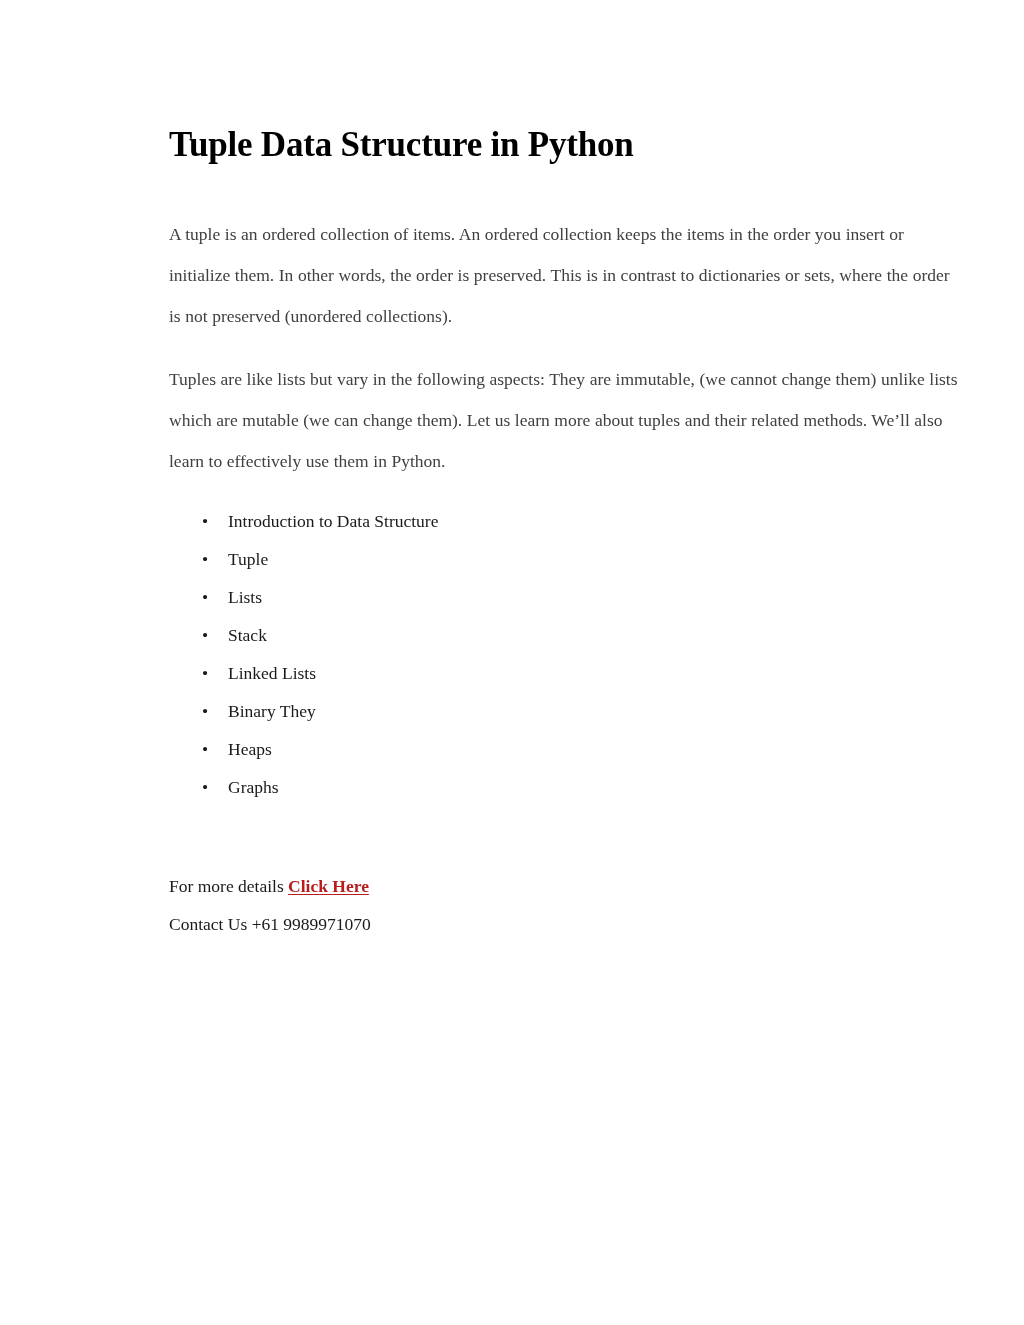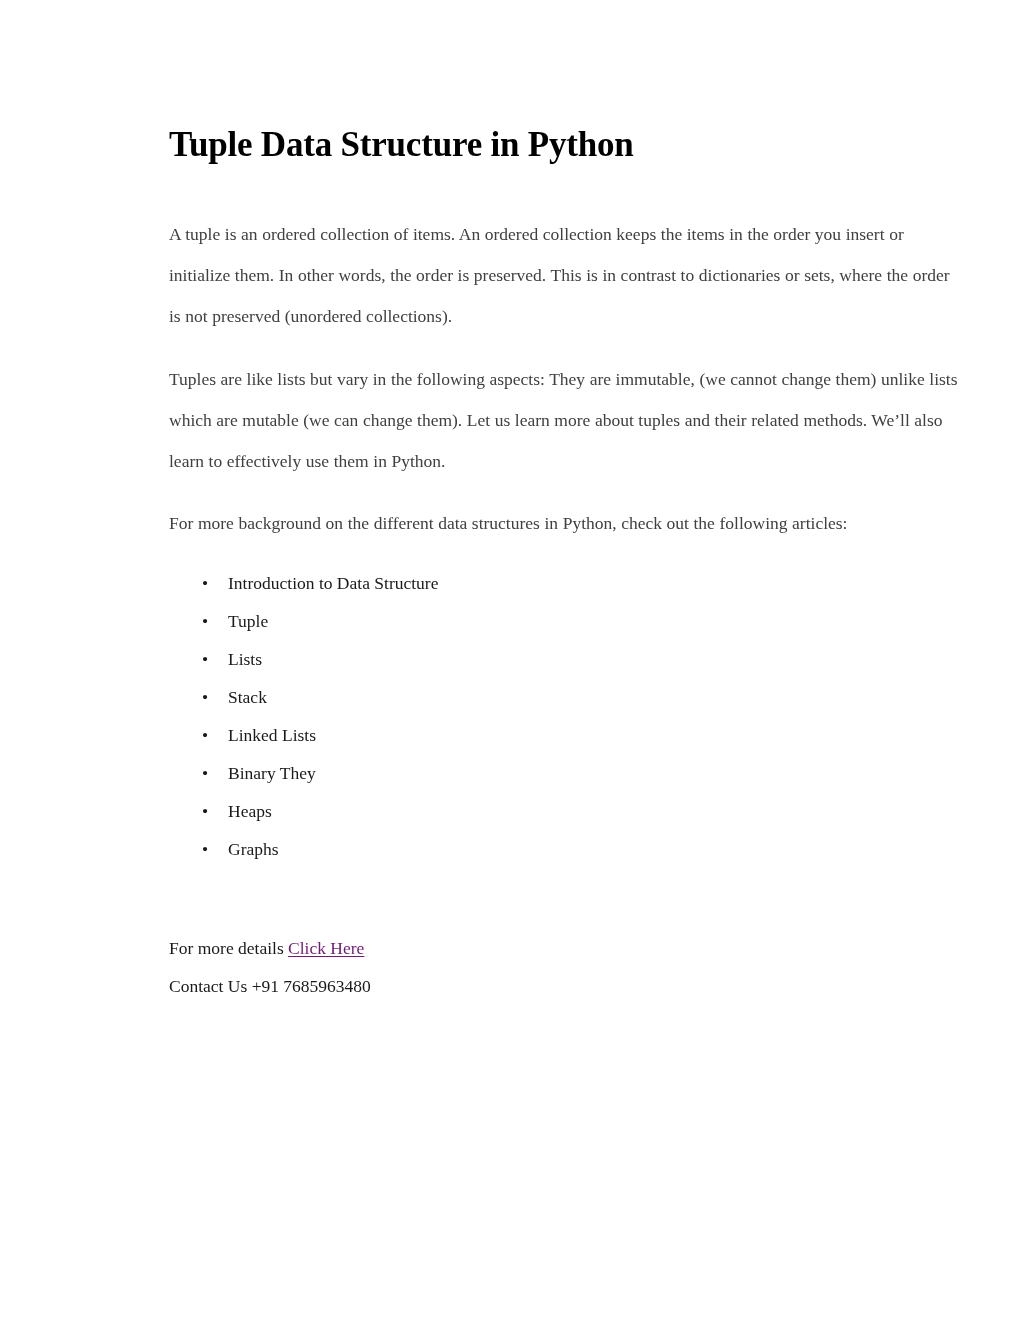--- a/index.html
+++ b/index.html
@@ -83,38 +83,38 @@
   }
 
   .footer-line {
     font-size: 17.5px;
     line-height: 38px;
     color: #1a1a1a;
     margin: 0;
   }
 
   .link {
-    color: #701a75;
+    color: #b91c1c;
     text-decoration: underline;
     text-underline-offset: 2px;
+    font-weight: bold;
   }
 </style>
 </head>
 <body>
 
 <div class="page">
   <div class="content">
 
     <h1 class="doc-title">Tuple Data Structure in Python</h1>
 
     <p class="para para-1">A tuple is an ordered collection of items. An ordered collection keeps the items in the order you insert or initialize them. In other words, the order is preserved. This is in contrast to dictionaries or sets, where the order is not preserved (unordered collections).</p>
 
     <p class="para para-2">Tuples are like lists but vary in the following aspects: They are immutable, (we cannot change them) unlike lists which are mutable (we can change them). Let us learn more about tuples and their related methods. We’ll also learn to effectively use them in Python.</p>
 
-    <p class="para para-3">For more background on the different data structures in Python, check out the following articles:</p>
 
     <ul class="bullet-list">
       <li class="bullet-item">
         <span class="bullet-mark">•</span>
         <span>Introduction to Data Structure</span>
       </li>
       <li class="bullet-item">
         <span class="bullet-mark">•</span>
         <span>Tuple</span>
       </li>
@@ -141,17 +141,17 @@
       <li class="bullet-item">
         <span class="bullet-mark">•</span>
         <span>Graphs</span>
       </li>
     </ul>
 
     <div class="footer-block">
       <p class="footer-line">
         <span>For more details </span><a class="link" href="#">Click Here</a>
       </p>
-      <p class="footer-line">Contact Us +91 7685963480</p>
+      <p class="footer-line">Contact Us +61 9989971070</p>
     </div>
 
   </div>
 </div>
 
 </body></html>

